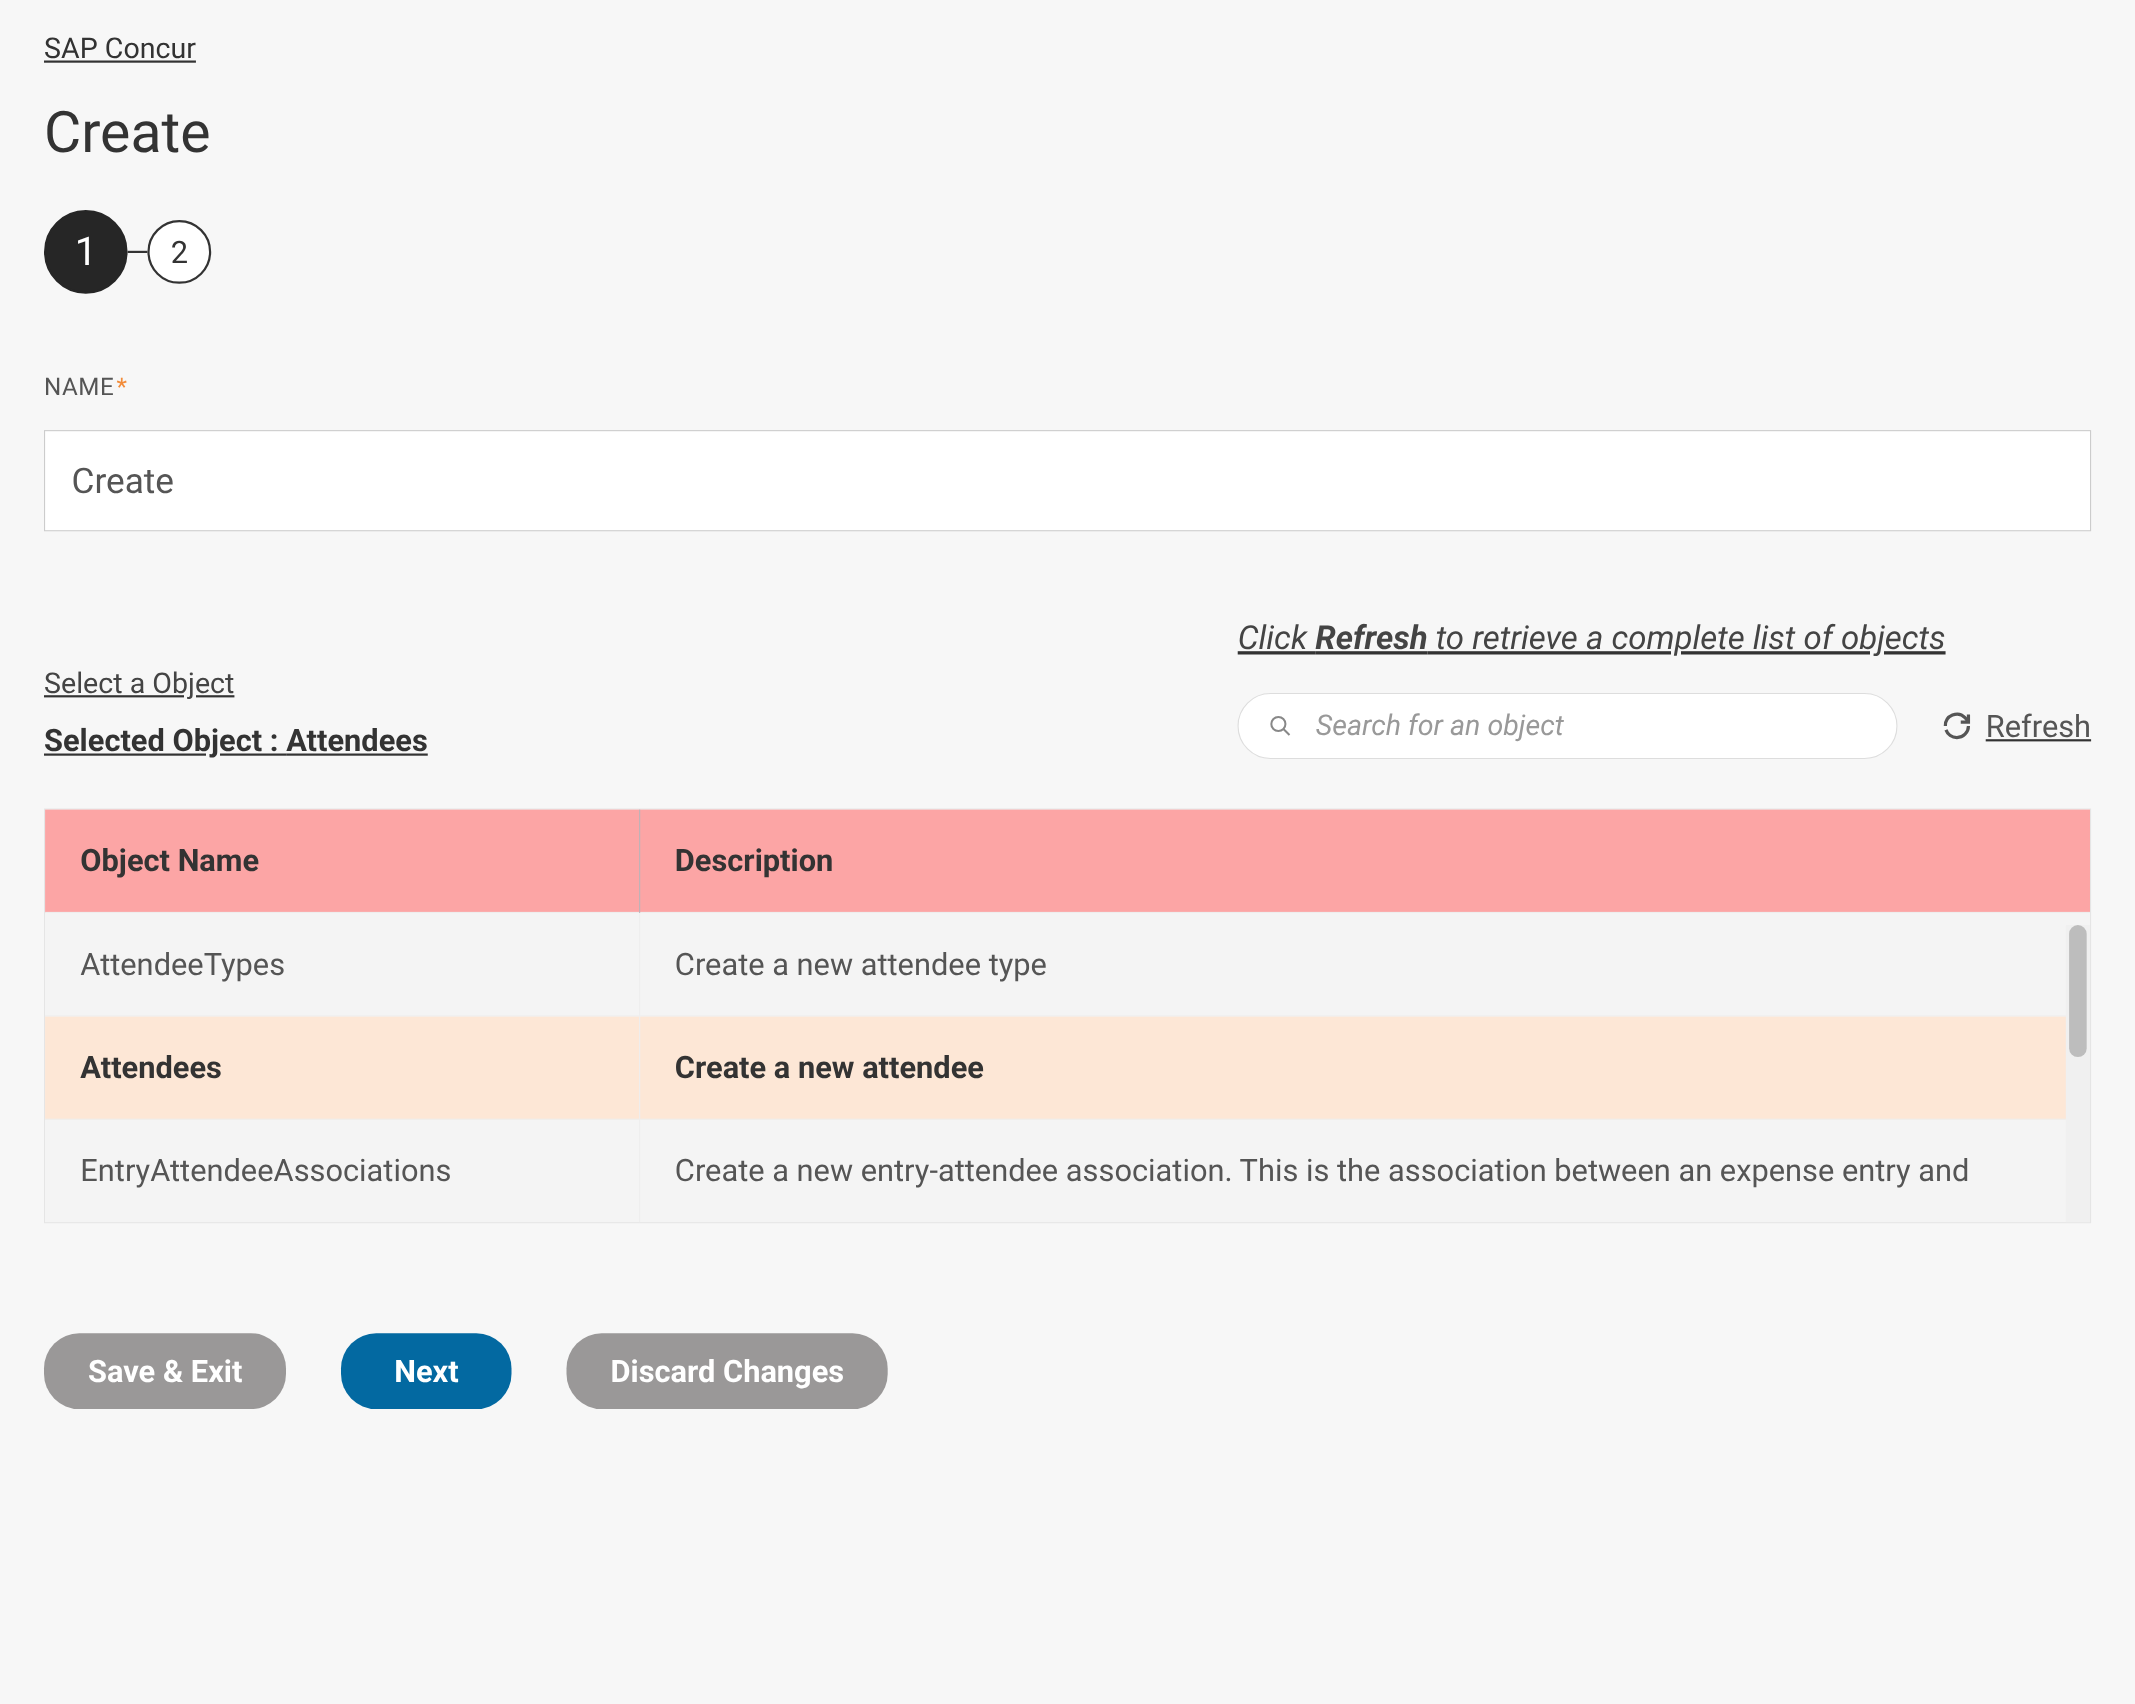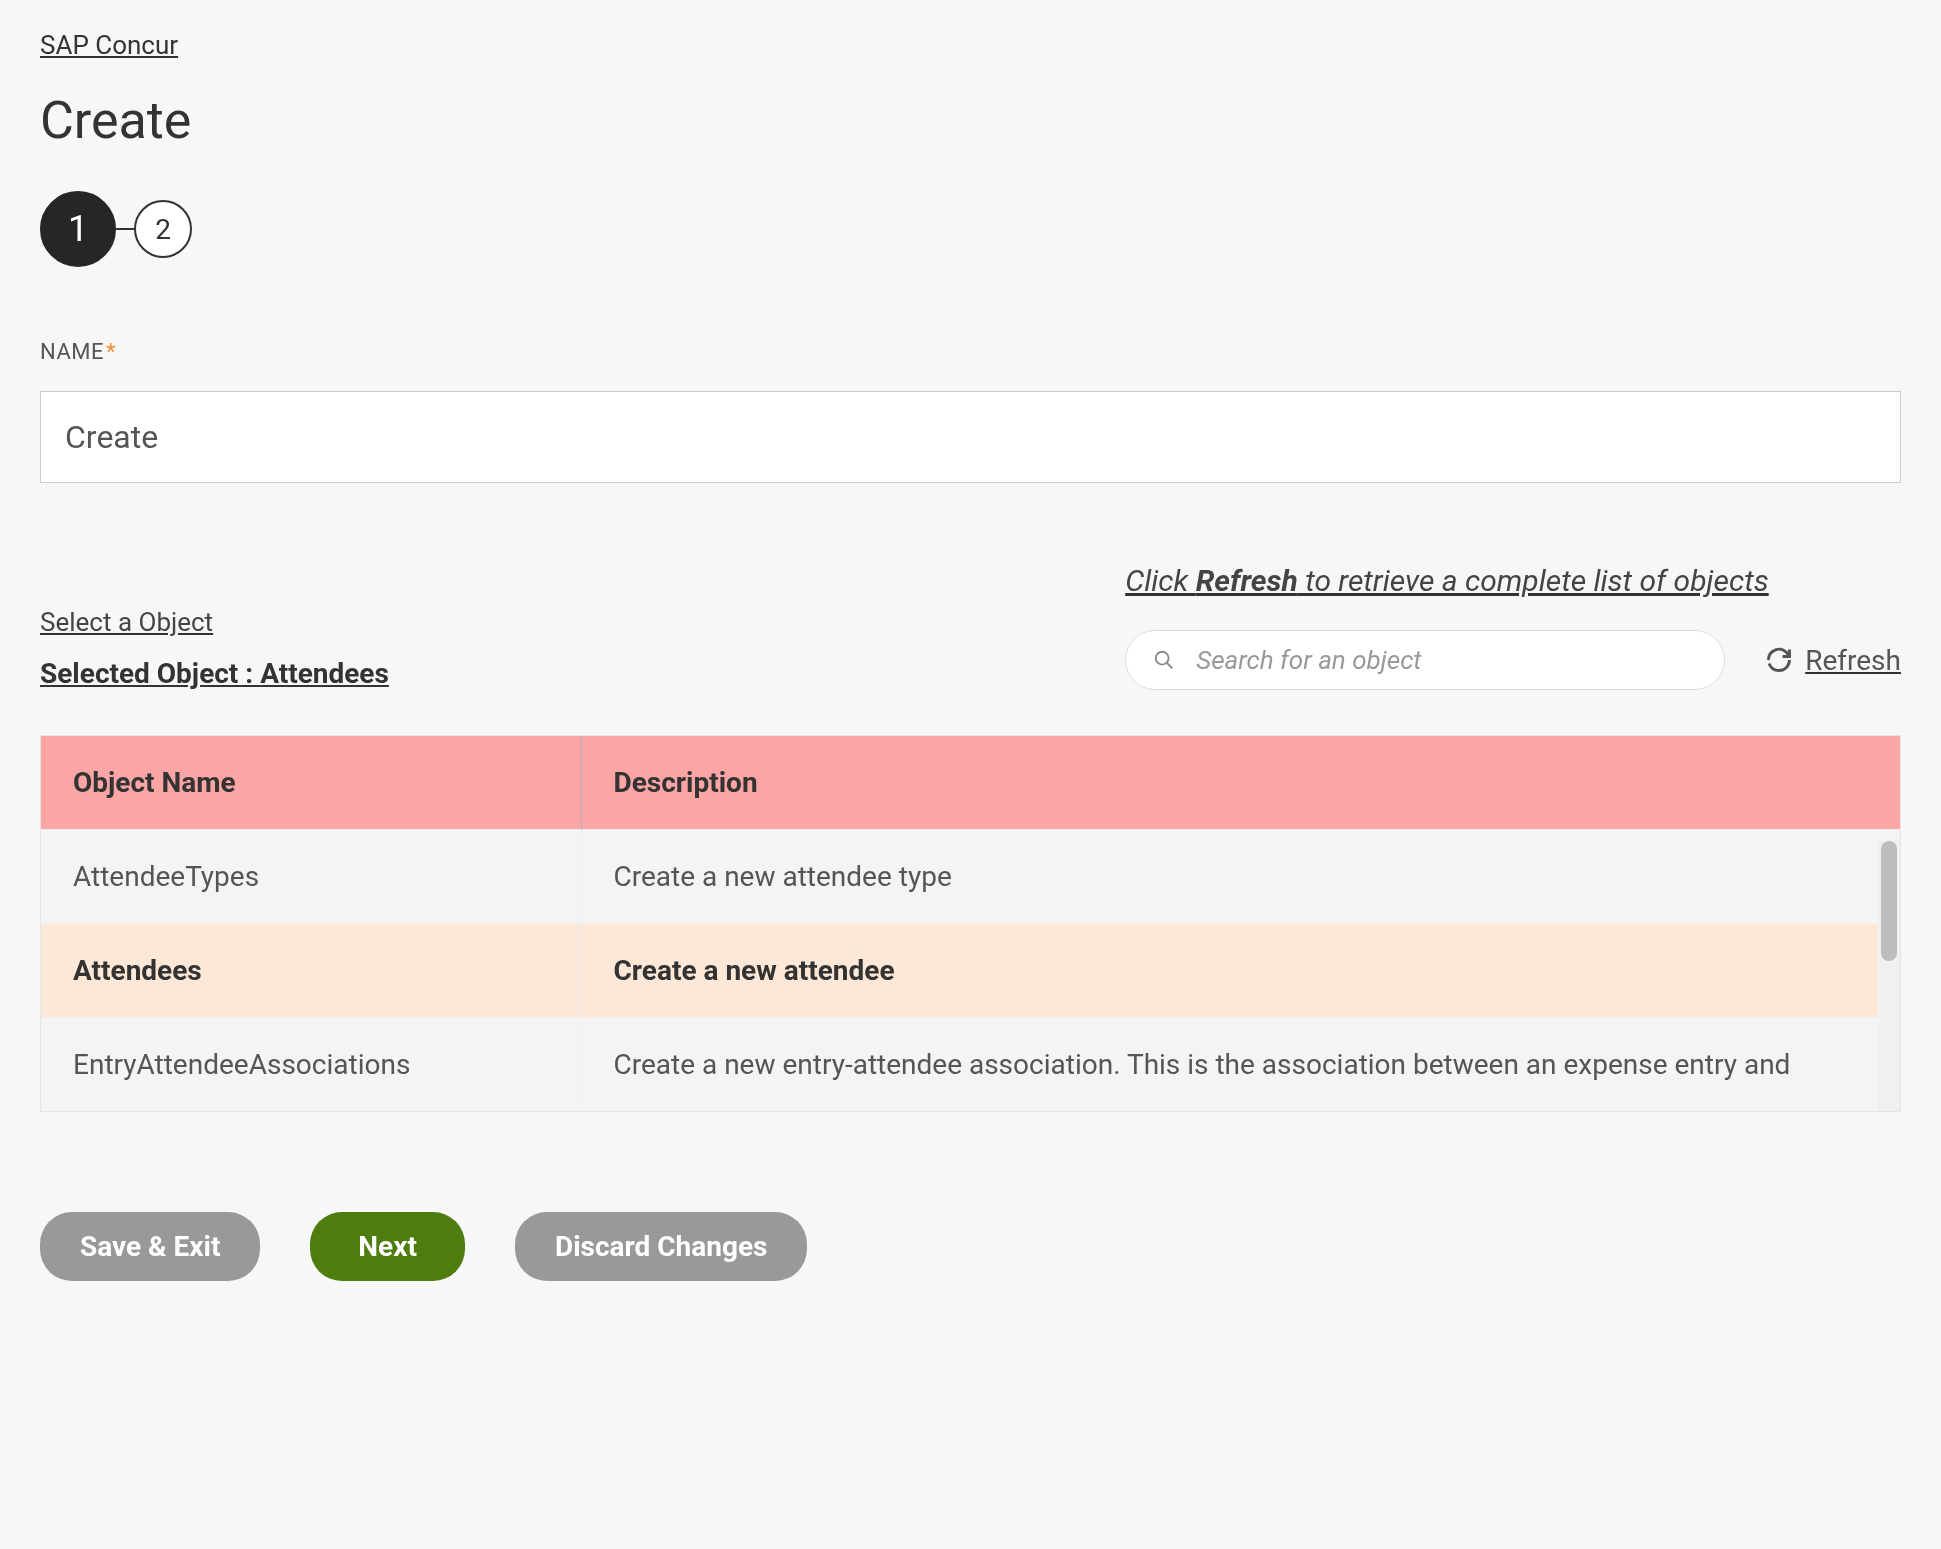--- a/index.html
+++ b/index.html
@@ -226,21 +226,21 @@
       border: none;
       border-radius: 32px;
       padding: 18px 40px;
       font-size: 28px;
       font-weight: 700;
       color: #fff;
       cursor: pointer;
       font-family: inherit;
     }
     .btn.gray { background: #9a9898; }
-    .btn.orange { background: #4d7c0f; padding-left: 48px; padding-right: 48px; }
+    .btn.orange { background: #0369a1; padding-left: 48px; padding-right: 48px; }
   </style>
 </head>
 <body>
 
 
 
 <a href="#" class="breadcrumb-link">SAP Concur</a>
 
 <h1 class="page-title">Create</h1>
 

